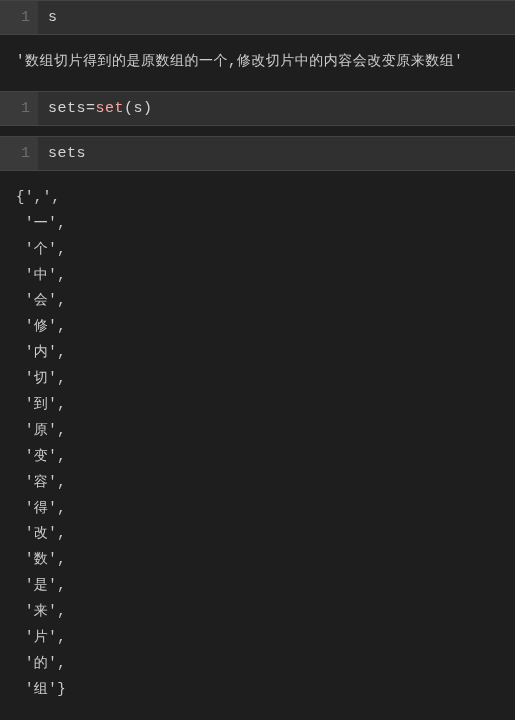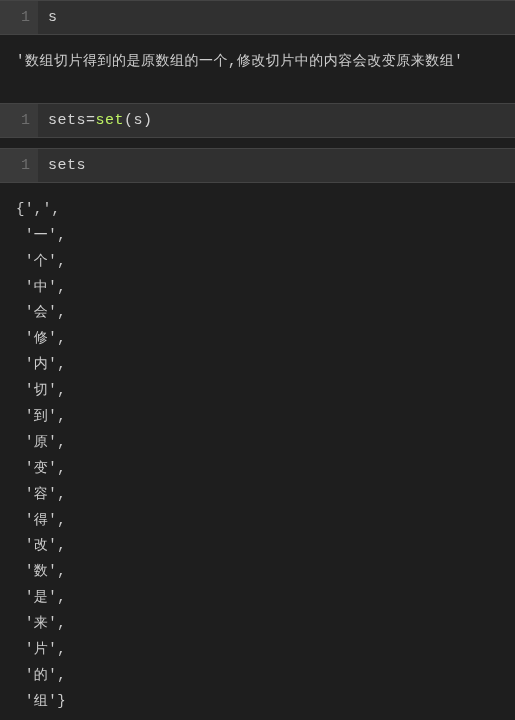--- a/index.html
+++ b/index.html
@@ -30,25 +30,25 @@
       color: #6e6e6e;
       user-select: none;
     }
     .code {
       padding: 8px 10px;
       font-family: Consolas, Monaco, 'Courier New', monospace;
       white-space: pre;
       letter-spacing: 0.5px;
     }
     .tok-name { color: #d4d4d4; }
-    .tok-func { color: #bef264; }
+    .tok-func { color: #fca5a5; }
     .tok-op { color: #d4d4d4; }
     .tok-paren { color: #d4d4d4; }
     .cell-output {
-      padding: 14px 16px 28px 16px;
+      padding: 14px 16px 16px 16px;
       font-family: Consolas, Monaco, 'Courier New', monospace;
       font-size: 14px;
       white-space: pre;
       color: #cccccc;
       line-height: 1.85;
       letter-spacing: 0.5px;
     }
     .gap {
       height: 10px;
       background: #1e1e1e;

